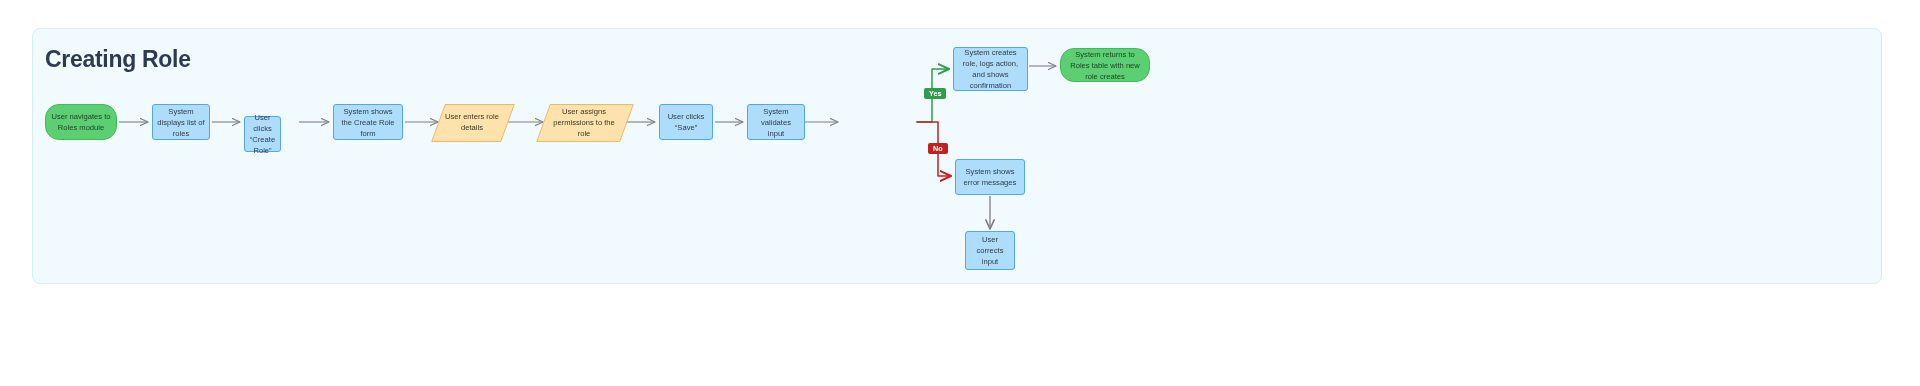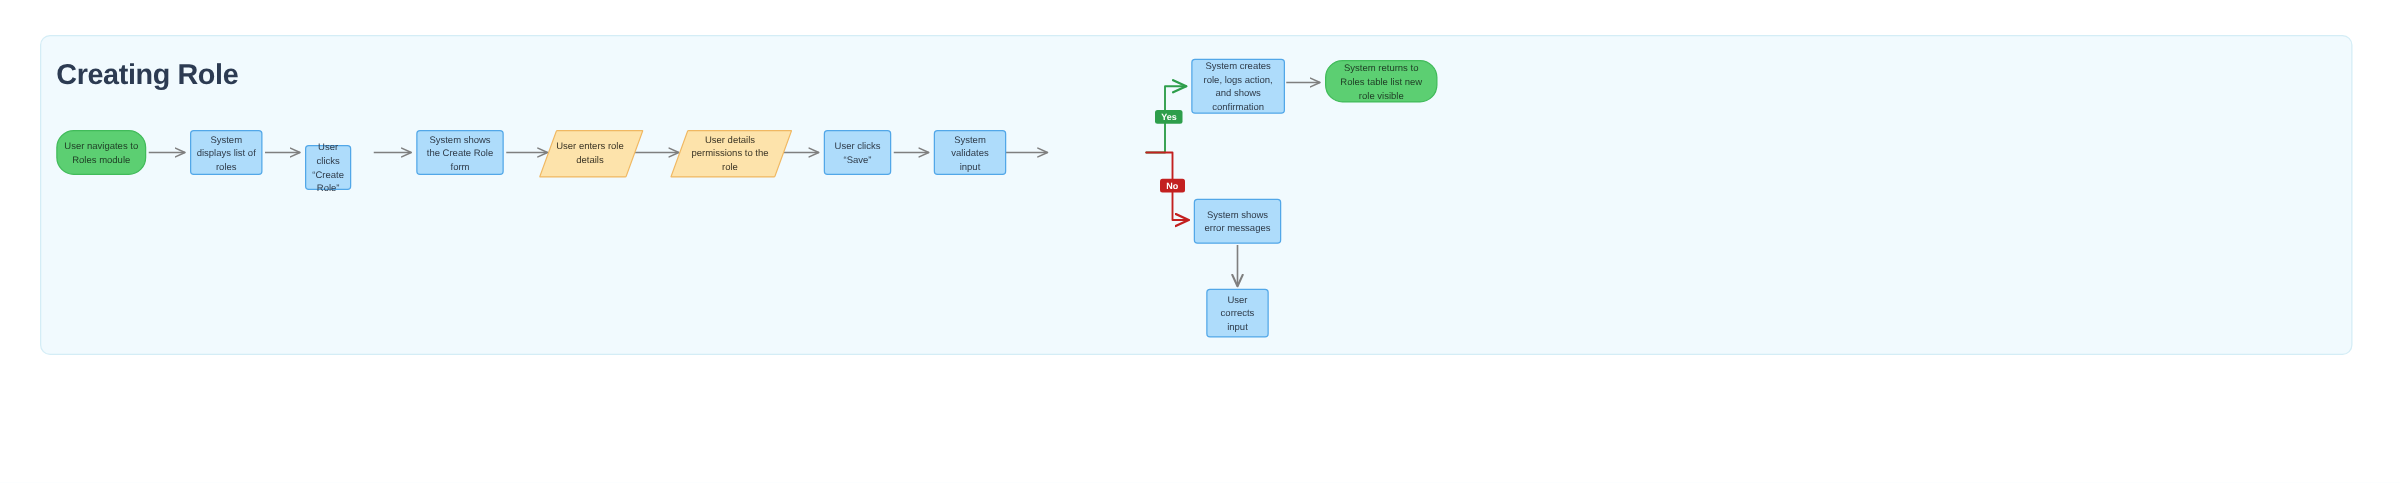--- a/index.html
+++ b/index.html
@@ -209,38 +209,38 @@
     <span>System shows the Create Role form</span>
   </div>
 
   <div class="node node-io" style="left:438px; top:104px; width:68px; height:36px; display:flex; align-items:center;">
     <div class="io-shape"></div>
     <div class="io-label" style="font-size:7.6px; line-height:1.45;">User enters role details</div>
   </div>
 
   <div class="node node-io" style="left:543px; top:104px; width:82px; height:36px; display:flex; align-items:center;">
     <div class="io-shape"></div>
-    <div class="io-label" style="font-size:7.6px; line-height:1.45;">User details permissions to the role</div>
+    <div class="io-label" style="font-size:7.6px; line-height:1.45;">User assigns permissions to the role</div>
   </div>
 
   <div class="node node-process" style="left:659px; top:104px; width:54px; height:36px;">
     <span>User clicks “Save”</span>
   </div>
 
   <div class="node node-process" style="left:747px; top:104px; width:58px; height:36px;">
     <span>System validates input</span>
   </div>
 
 
   <div class="node node-process" style="left:953px; top:47px; width:75px; height:44px;">
     <span>System creates role, logs action, and shows confirmation</span>
   </div>
 
   <div class="node node-terminator" style="left:1060px; top:48px; width:90px; height:34px;">
-    <span>System returns to Roles table list new role visible</span>
+    <span>System returns to Roles table with new role creates</span>
   </div>
 
   <div class="node node-process" style="left:955px; top:159px; width:70px; height:36px;">
     <span>System shows error messages</span>
   </div>
 
   <div class="node node-process" style="left:965px; top:231px; width:50px; height:39px;">
     <span>User corrects input</span>
   </div>
 

